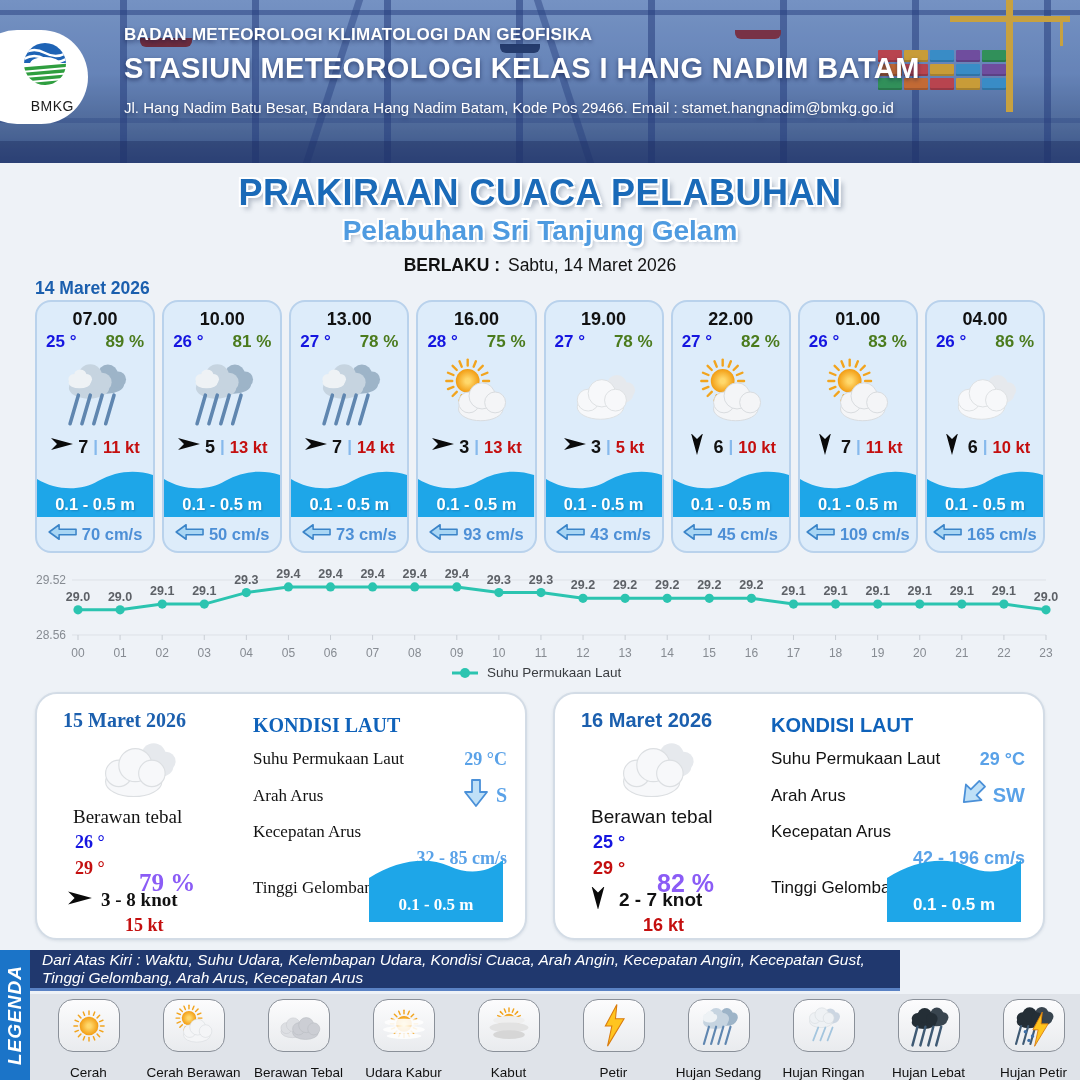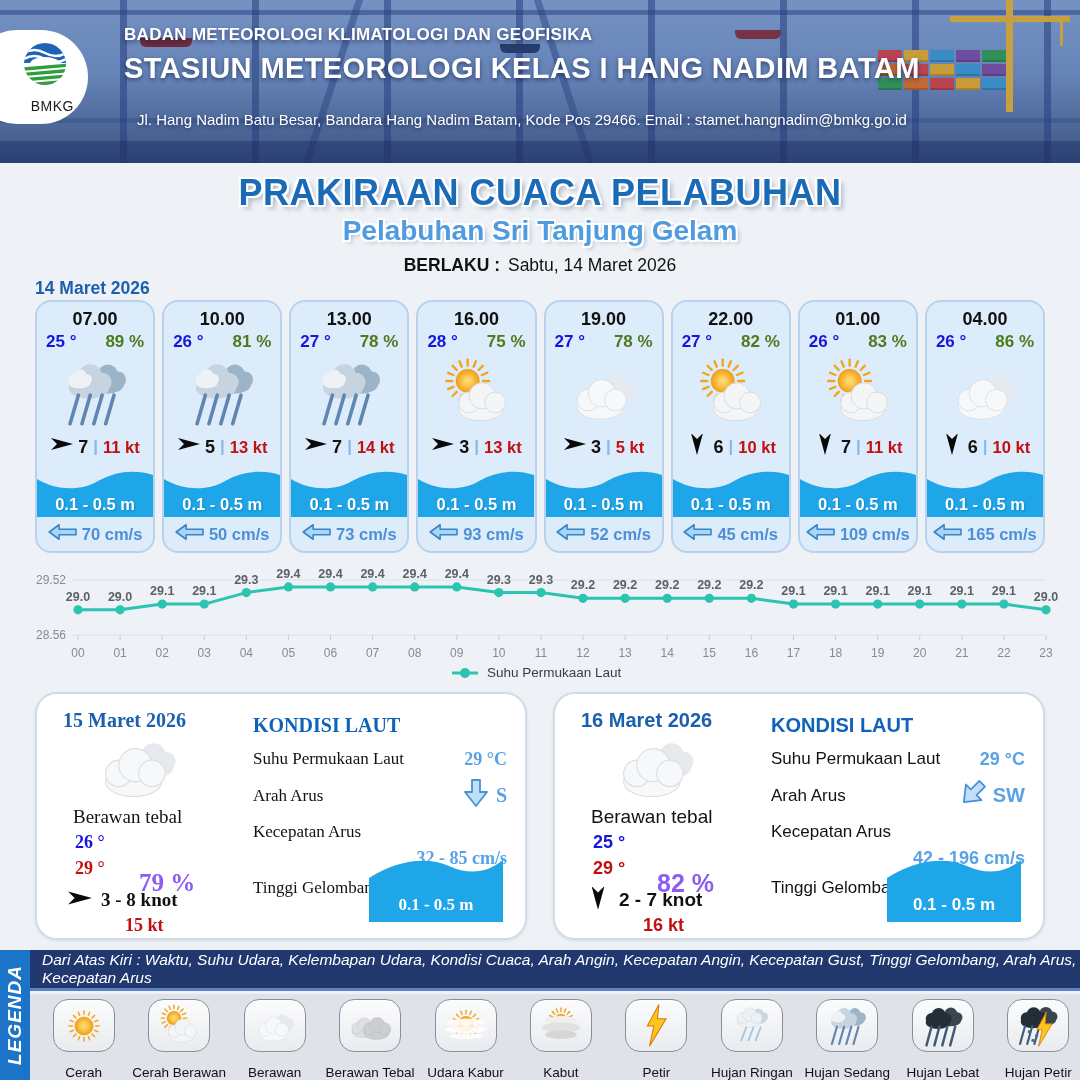--- a/index.html
+++ b/index.html
@@ -19,21 +19,21 @@
   .hull{position:absolute;height:9px;border-radius:0 0 6px 6px;}
   .cbox{position:absolute;width:24px;height:12px;border-radius:1px;box-shadow:inset 0 -2px 0 rgba(0,0,0,.18);}
   .logo-pill{position:absolute;left:-30px;top:30px;width:118px;height:94px;background:#fff;
              border-radius:47px;display:flex;flex-direction:column;align-items:flex-end;
              justify-content:center;padding-right:14px;box-sizing:border-box;z-index:5;}
   .logo-text{font-size:14px;font-weight:normal;color:#1b1b1b;letter-spacing:.5px;margin-top:11px;}
   .header-text{position:absolute;left:124px;top:25px;z-index:4;color:#fff;
                text-shadow:0 2px 4px rgba(8,18,58,.55);}
   .h-org{font-size:17px;font-weight:bold;letter-spacing:.3px;}
   .h-station{font-size:29px;font-weight:bold;letter-spacing:.4px;margin-top:7px;}
-  .h-addr{font-size:15px;margin-top:26px;text-align:center;}
+  .h-addr{font-size:15px;margin-top:14px;}
 
   
   .main-title{position:absolute;left:0;top:172px;width:100%;text-align:center;
       font-size:36px;font-weight:800;color:#1a6ab8;letter-spacing:.5px;
       text-shadow:2px 2px 0 #fff,-2px -2px 0 #fff,2px -2px 0 #fff,-2px 2px 0 #fff,4px 4px 5px rgba(40,60,90,.35);}
   .sub-title{position:absolute;left:0;top:215px;width:100%;text-align:center;
       font-size:28px;font-weight:800;color:#4f9be0;
       text-shadow:2px 2px 0 #fff,-2px -2px 0 #fff,2px -2px 0 #fff,-2px 2px 0 #fff,3px 3px 4px rgba(40,60,90,.3);}
   .validity{position:absolute;left:0;top:255px;width:100%;display:flex;justify-content:center;gap:62px;
             font-size:17.5px;color:#111;}
@@ -92,21 +92,21 @@
   .sea-wave svg{position:absolute;inset:0;width:100%;height:100%;}
   .sea-wave-text{position:absolute;bottom:7px;width:100%;text-align:center;color:#fff;
                  font-weight:bold;font-size:17px;}
 
   
   .legend{position:absolute;left:0;top:950px;width:1080px;height:130px;}
   .legend-band{position:absolute;left:0;top:0;width:30px;height:130px;background:#1b74c8;
                display:flex;align-items:center;justify-content:center;}
   .legend-band span{writing-mode:vertical-rl;transform:rotate(180deg);color:#fff;
                     font-weight:bold;font-style:italic;font-size:19px;letter-spacing:1px;}
-  .legend-bar{position:absolute;left:30px;top:0;width:1050px;height:41px;background:#20386e;
+  .legend-bar{position:absolute;left:30px;top:0;width:870px;height:41px;background:#20386e;
               color:#fff;font-style:italic;font-size:15.5px;display:flex;align-items:center;
               padding-left:12px;box-sizing:border-box;border-bottom:3px solid #5a82c4;}
   .legend-body{position:absolute;left:30px;top:44px;width:1050px;height:86px;background:#dfe3e9;
                display:flex;justify-content:space-around;padding:0 6px;}
   .legend-item{display:flex;flex-direction:column;align-items:center;width:95px;}
   .licon{width:60px;height:60px;margin-top:5px;border:1.6px solid #8a9099;border-radius:15px;
          background:linear-gradient(180deg,#fcfcfd,#e9ebee);display:flex;align-items:center;
          justify-content:center;}
   .llabel{font-size:13.5px;color:#111;margin-top:13px;white-space:nowrap;}
 </style>
@@ -450,21 +450,21 @@
   <div class="c-wave">
         <svg viewBox="0 0 118 52" preserveAspectRatio="none">
   <path d="M0,14 C20,26 45,26 62,16 C80,6 100,4 118,10 L118,52 L0,52 Z" fill="#1ea6e8"></path>
         </svg>
     <div class="c-wave-text">0.1 - 0.5 m</div>
   </div>
   <div class="c-current">
     <span><svg width="29" height="18" viewBox="0 0 30 18">
     <path d="M29,6.2 H11.5 V1.5 L1.2,9 L11.5,16.5 V11.8 H29 Z" fill="#a9d6f4" stroke="#3b84c8" stroke-width="1.6" stroke-linejoin="round"></path>
           </svg></span>
-    <span>52 cm/s</span>
+    <span>43 cm/s</span>
   </div>
 </div>
     <div class="card">
   <div class="c-time">22.00</div>
   <div class="c-row">
     <span class="c-temp">27 °</span>
     <span class="c-hum">82 %</span>
   </div>
   <div class="c-icon">
         <svg width="76" height="76" viewBox="0 0 64 64">
@@ -928,39 +928,20 @@
     <circle cx="37.1" cy="33.6" r="11"></circle>
     <circle cx="48.1" cy="39.1" r="8.8"></circle>
             </g>
           </svg>
         </div>
   <div class="llabel">Cerah Berawan</div>
 </div>
       <div class="legend-item">
   <div class="licon">
           <svg width="46" height="46" viewBox="0 0 64 64">
-            <g fill="#e6e9ed">
-    <ellipse cx="42" cy="33.1" rx="14.45" ry="7.6499999999999995"></ellipse>
-    <circle cx="34.35" cy="28.85" r="6.8"></circle>
-    <circle cx="42.85" cy="24.6" r="8.5"></circle>
-    <circle cx="51.35" cy="28.85" r="6.8"></circle>
-            </g>
-            <g fill="#f7f8fa" stroke="#dcdfe2" stroke-width="0.8">
-    <ellipse cx="29" cy="42.9" rx="19.549999999999997" ry="10.35"></ellipse>
-    <circle cx="18.65" cy="37.15" r="9.2"></circle>
-    <circle cx="30.15" cy="31.4" r="11.5"></circle>
-    <circle cx="41.65" cy="37.15" r="9.2"></circle>
-            </g>
-          </svg>
-        </div>
-  <div class="llabel">Berawan</div>
-</div>
-      <div class="legend-item">
-  <div class="licon">
-          <svg width="46" height="46" viewBox="0 0 64 64">
             <g fill="#dddfe3" stroke="#c8cbd0" stroke-width="0.8">
     <ellipse cx="23" cy="39.7" rx="16.15" ry="8.549999999999999"></ellipse>
     <circle cx="14.450000000000001" cy="34.95" r="7.6"></circle>
     <circle cx="23.95" cy="30.2" r="9.5"></circle>
     <circle cx="33.45" cy="34.95" r="7.6"></circle>
             </g>
             <g fill="#ccced4" stroke="#b9bcc2" stroke-width="0.8">
     <ellipse cx="41" cy="41.3" rx="17.85" ry="9.450000000000001"></ellipse>
     <circle cx="31.549999999999997" cy="36.05" r="8.4"></circle>
     <circle cx="42.05" cy="30.8" r="10.5"></circle>
@@ -1048,71 +1029,71 @@
   <div class="licon">
           <svg width="46" height="46" viewBox="0 0 64 64">
             <polygon points="36,2 20,32 29,32 23,60 46,22 34,22" fill="#ffc51f" stroke="#d97b0e" stroke-width="1.5" transform="translate(0,0) scale(1)"></polygon>
           </svg>
         </div>
   <div class="llabel">Petir</div>
 </div>
       <div class="legend-item">
   <div class="licon">
           <svg width="46" height="46" viewBox="0 0 64 64">
+            <g fill="#9db4c8">
+    <ellipse cx="42" cy="24.1" rx="14.45" ry="7.6499999999999995"></ellipse>
+    <circle cx="34.35" cy="19.85" r="6.8"></circle>
+    <circle cx="42.85" cy="15.6" r="8.5"></circle>
+    <circle cx="51.35" cy="19.85" r="6.8"></circle>
+            </g>
+            <g fill="#c6d4e0">
+    <ellipse cx="27" cy="27" rx="17" ry="9"></ellipse>
+    <circle cx="18" cy="22" r="8"></circle>
+    <circle cx="28" cy="17" r="10"></circle>
+    <circle cx="38" cy="22" r="8"></circle>
+            </g>
+            <g fill="#eef2f5">
+    <ellipse cx="19" cy="22.3" rx="9.350000000000001" ry="4.95"></ellipse>
+    <circle cx="14.05" cy="19.55" r="4.4"></circle>
+    <circle cx="19.55" cy="16.8" r="5.5"></circle>
+    <circle cx="25.05" cy="19.55" r="4.4"></circle>
+            </g>
+            <g stroke="#5f86b0" stroke-width="3" stroke-linecap="round">
+              <line x1="18" y1="33" x2="11" y2="57"></line>
+              <line x1="28" y1="33" x2="21" y2="57"></line>
+              <line x1="38" y1="33" x2="31" y2="57"></line>
+              <line x1="48" y1="33" x2="41" y2="57"></line>
+            </g>
+          </svg>
+        </div>
+  <div class="llabel">Hujan Sedang</div>
+</div>
+      <div class="legend-item">
+  <div class="licon">
+          <svg width="46" height="46" viewBox="0 0 64 64">
             <g fill="#ccd6e2">
     <ellipse cx="40" cy="22.5" rx="12.75" ry="6.75"></ellipse>
     <circle cx="33.25" cy="18.75" r="6"></circle>
     <circle cx="40.75" cy="15" r="7.5"></circle>
     <circle cx="48.25" cy="18.75" r="6"></circle>
             </g>
             <g fill="#eef1f4" stroke="#d5dade" stroke-width="0.8">
     <ellipse cx="28" cy="25.7" rx="16.15" ry="8.549999999999999"></ellipse>
     <circle cx="19.450000000000003" cy="20.95" r="7.6"></circle>
     <circle cx="28.95" cy="16.2" r="9.5"></circle>
     <circle cx="38.45" cy="20.95" r="7.6"></circle>
             </g>
             <g stroke="#a3c5de" stroke-width="2.4" stroke-linecap="round">
               <line x1="24" y1="34" x2="17" y2="52"></line>
               <line x1="34" y1="34" x2="27" y2="52"></line>
               <line x1="44" y1="34" x2="37" y2="52"></line>
             </g>
           </svg>
         </div>
   <div class="llabel">Hujan Ringan</div>
-</div>
-      <div class="legend-item">
-  <div class="licon">
-          <svg width="46" height="46" viewBox="0 0 64 64">
-            <g fill="#9db4c8">
-    <ellipse cx="42" cy="24.1" rx="14.45" ry="7.6499999999999995"></ellipse>
-    <circle cx="34.35" cy="19.85" r="6.8"></circle>
-    <circle cx="42.85" cy="15.6" r="8.5"></circle>
-    <circle cx="51.35" cy="19.85" r="6.8"></circle>
-            </g>
-            <g fill="#c6d4e0">
-    <ellipse cx="27" cy="27" rx="17" ry="9"></ellipse>
-    <circle cx="18" cy="22" r="8"></circle>
-    <circle cx="28" cy="17" r="10"></circle>
-    <circle cx="38" cy="22" r="8"></circle>
-            </g>
-            <g fill="#eef2f5">
-    <ellipse cx="19" cy="22.3" rx="9.350000000000001" ry="4.95"></ellipse>
-    <circle cx="14.05" cy="19.55" r="4.4"></circle>
-    <circle cx="19.55" cy="16.8" r="5.5"></circle>
-    <circle cx="25.05" cy="19.55" r="4.4"></circle>
-            </g>
-            <g stroke="#5f86b0" stroke-width="3" stroke-linecap="round">
-              <line x1="18" y1="33" x2="11" y2="57"></line>
-              <line x1="28" y1="33" x2="21" y2="57"></line>
-              <line x1="38" y1="33" x2="31" y2="57"></line>
-              <line x1="48" y1="33" x2="41" y2="57"></line>
-            </g>
-          </svg>
-        </div>
-  <div class="llabel">Hujan Sedang</div>
 </div>
       <div class="legend-item">
   <div class="licon">
           <svg width="46" height="46" viewBox="0 0 64 64">
             <g fill="#39454f">
     <ellipse cx="42" cy="24.4" rx="15.3" ry="8.1"></ellipse>
     <circle cx="33.9" cy="19.9" r="7.2"></circle>
     <circle cx="42.9" cy="15.4" r="9"></circle>
     <circle cx="51.9" cy="19.9" r="7.2"></circle>
             </g>

